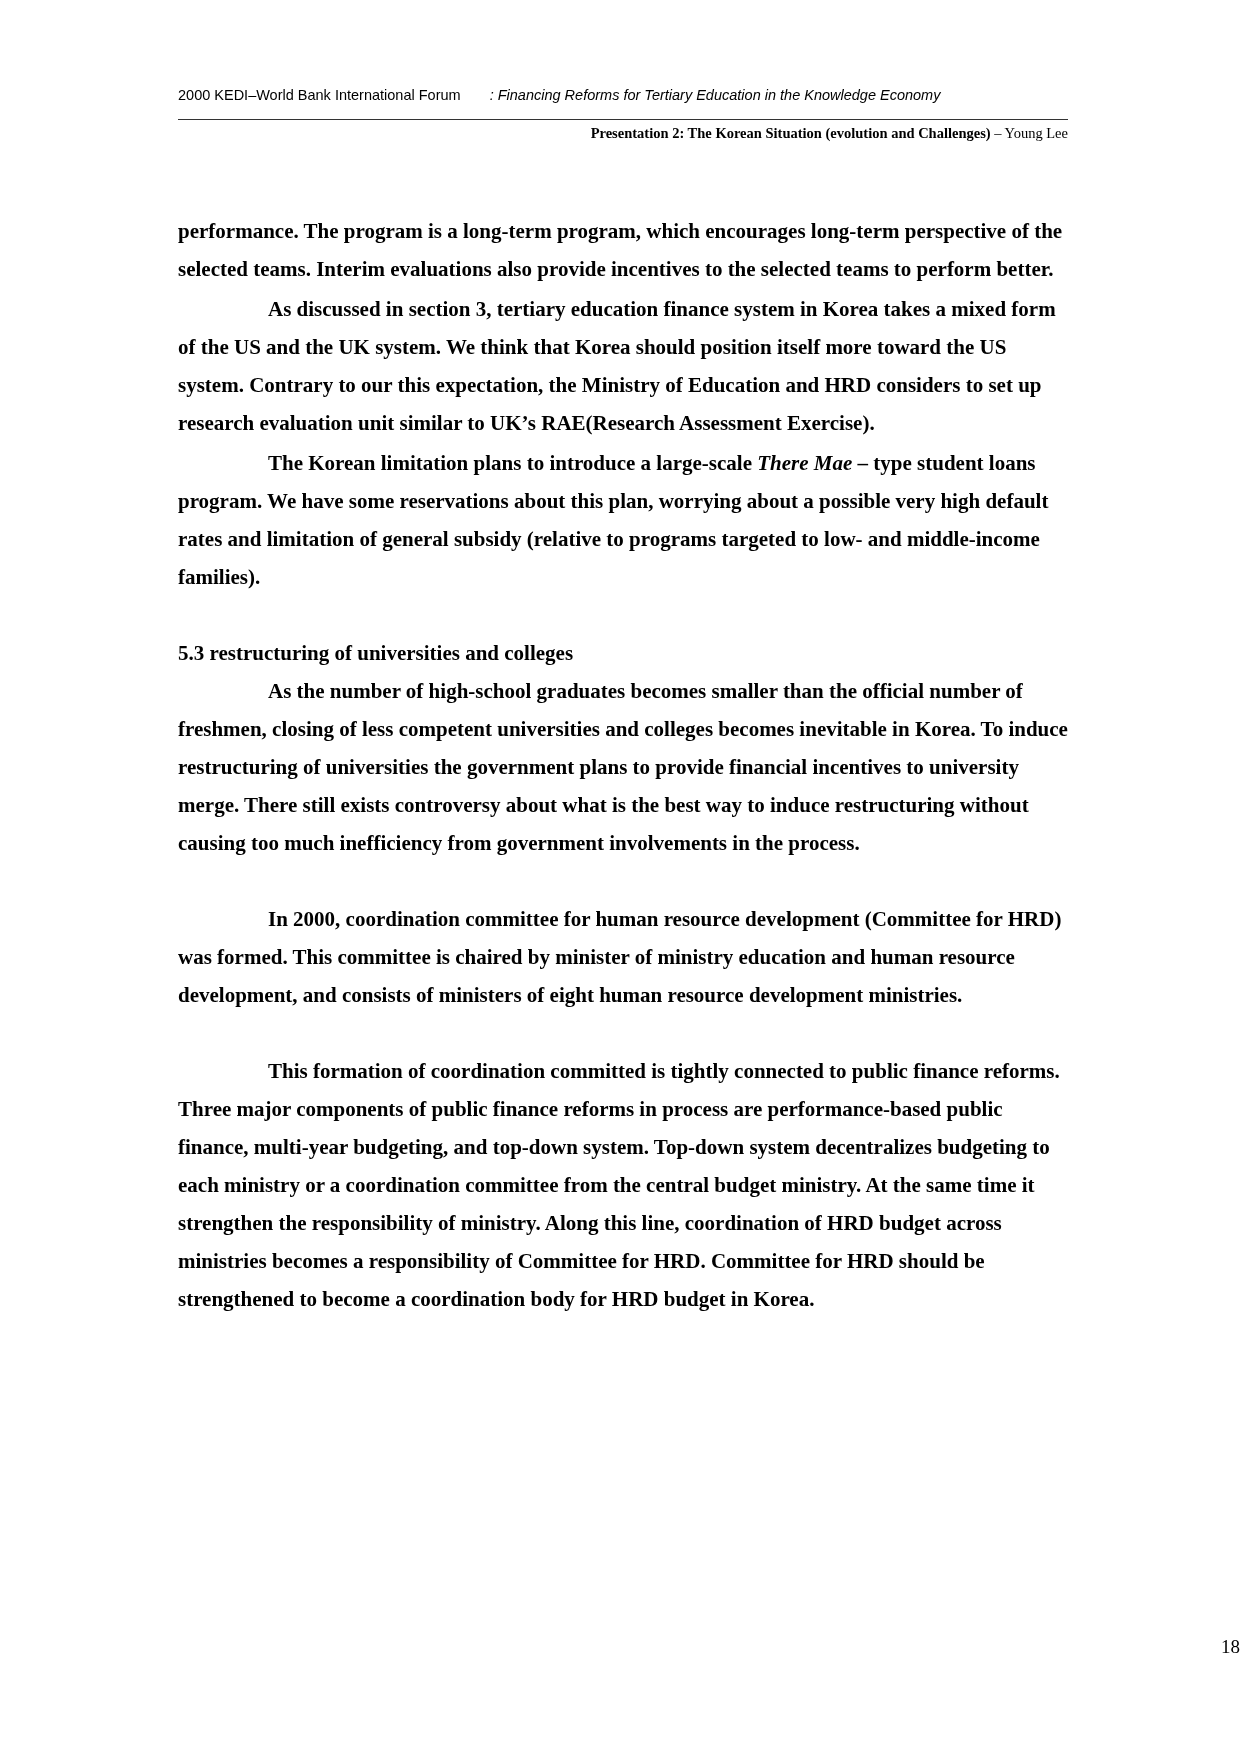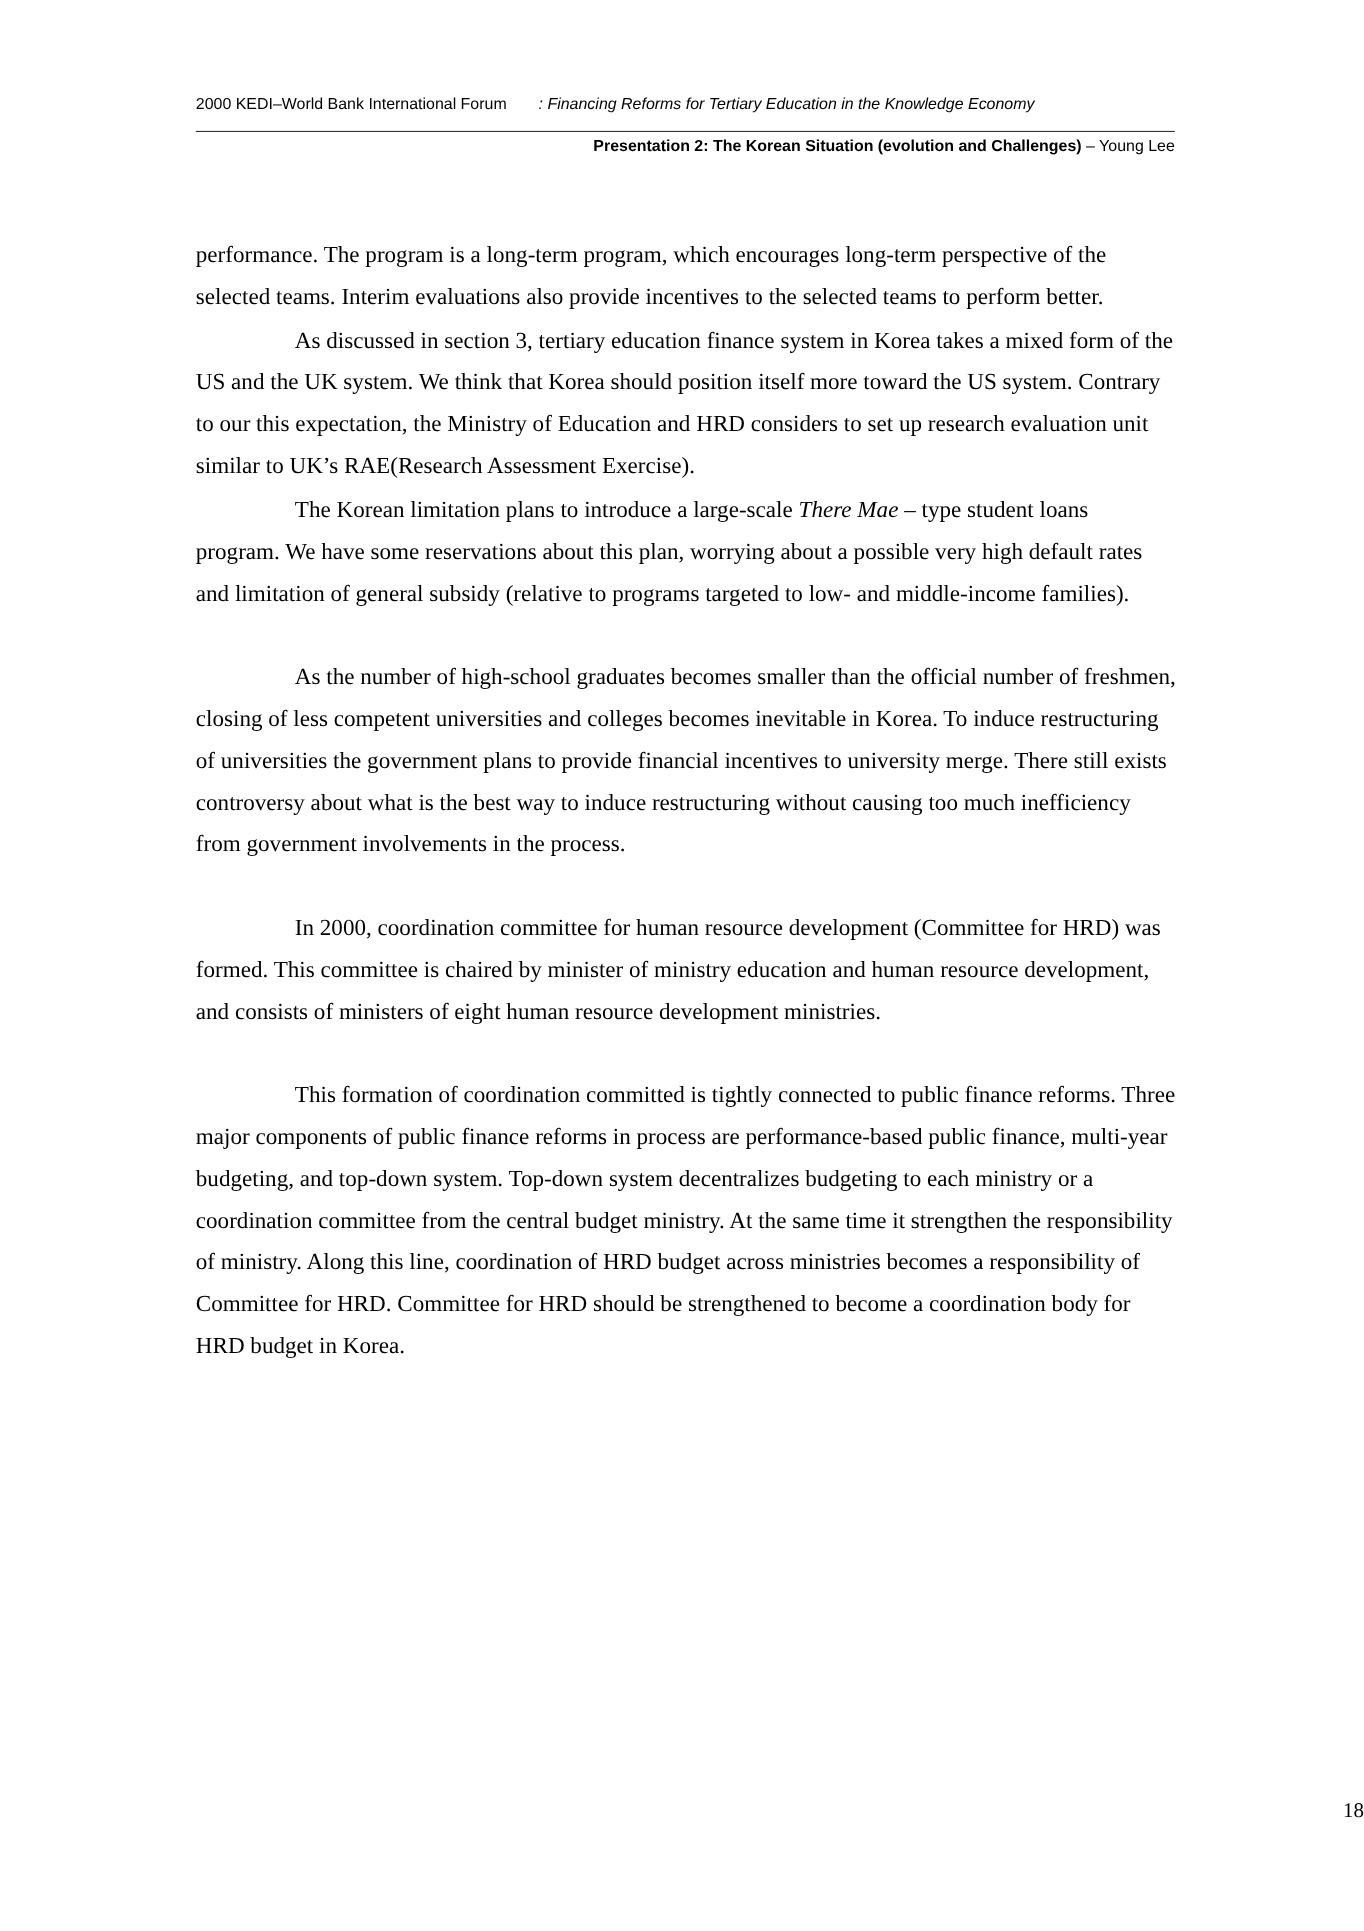--- a/index.html
+++ b/index.html
@@ -1,43 +1,44 @@
 <!DOCTYPE html>
 <html><head>
 <meta charset="utf-8">
 <style>
   html, body { margin: 0; padding: 0; background: #ffffff; }
   body { width: 1240px; height: 1755px; position: relative; overflow: hidden; color: #000; }
   .hdr1 { position: absolute; left: 178px; top: 87px; font-family: "Liberation Sans", sans-serif; font-size: 14.5px; white-space: nowrap; }
   .hdr1 i { font-family: Liberation Sans, sans-serif; font-style: italic; font-size: 14.5px; margin-left: 29px; }
   .rule { position: absolute; left: 178px; top: 119px; width: 890px; height: 0; border-top: 1px solid #333; }
-  .hdr2 { position: absolute; right: 172px; top: 125px; font-family: Liberation Sans, sans-serif; font-size: 14.5px; white-space: nowrap; }
+  .hdr2 { position: absolute; right: 172px; top: 125px; font-family: Liberation Serif, serif; font-size: 14.5px; white-space: nowrap; }
   .hdr2 b { font-weight: bold; }
   .body { position: absolute; left: 178px; top: 212px; width: 892px; font-family: "Liberation Serif", serif; font-size: 21px; line-height: 38px; }
-  .body p { margin: 0; }
+  .body p { margin: 0; font-weight: bold; }
   .indent { text-indent: 90px; }
   .gap-sm { height: 2px; }
   .gap-lg { height: 38px; }
   h3 { margin: 0; font-family: "Liberation Serif", serif; font-size: 21px; font-weight: bold; line-height: 38px; }
   .pagenum { position: absolute; left: 0; width: 1240px; top: 1636px; text-align: right; font-family: "Liberation Serif", serif; font-size: 19px; }
 </style>
 </head>
 <body>
 
 <div class="hdr1"><span>2000 KEDI–World Bank International Forum</span><i>: Financing Reforms for Tertiary Education in the Knowledge Economy</i></div>
 <div class="rule"></div>
 <div class="hdr2"><b>Presentation 2: The Korean Situation (evolution and Challenges)</b><span> – Young Lee</span></div>
 
 <div class="body">
   <p>performance. The program is a long-term program, which encourages long-term perspective of the selected teams. Interim evaluations also provide incentives to the selected teams to perform better.</p>
   <div class="gap-sm"></div>
   <p class="indent">As discussed in section 3, tertiary education finance system in Korea takes a mixed form of the US and the UK system. We think that Korea should position itself more toward the US system. Contrary to our this expectation, the Ministry of Education and HRD considers to set up research evaluation unit similar to UK’s RAE(Research Assessment Exercise).</p>
   <div class="gap-sm"></div>
   <p class="indent"><span>The Korean limitation plans to introduce a large-scale </span><i>There Mae</i><span> – type student loans program. We have some reservations about this plan, worrying about a possible very high default rates and limitation of general subsidy (relative to programs targeted to low- and middle-income families).</span></p>
   <div class="gap-lg"></div>
+  <h3>5.3 restructuring of universities and colleges</h3>
   <p class="indent">As the number of high-school graduates becomes smaller than the official number of freshmen, closing of less competent universities and colleges becomes inevitable in Korea. To induce restructuring of universities the government plans to provide financial incentives to university merge. There still exists controversy about what is the best way to induce restructuring without causing too much inefficiency from government involvements in the process.</p>
   <div class="gap-lg"></div>
   <p class="indent">In 2000, coordination committee for human resource development (Committee for HRD) was formed. This committee is chaired by minister of ministry education and human resource development, and consists of ministers of eight human resource development ministries.</p>
   <div class="gap-lg"></div>
   <p class="indent">This formation of coordination committed is tightly connected to public finance reforms. Three major components of public finance reforms in process are performance-based public finance, multi-year budgeting, and top-down system. Top-down system decentralizes budgeting to each ministry or a coordination committee from the central budget ministry. At the same time it strengthen the responsibility of ministry. Along this line, coordination of HRD budget across ministries becomes a responsibility of Committee for HRD. Committee for HRD should be strengthened to become a coordination body for HRD budget in Korea.</p>
 </div>
 
 <div class="pagenum">18</div>
 
 </body></html>

